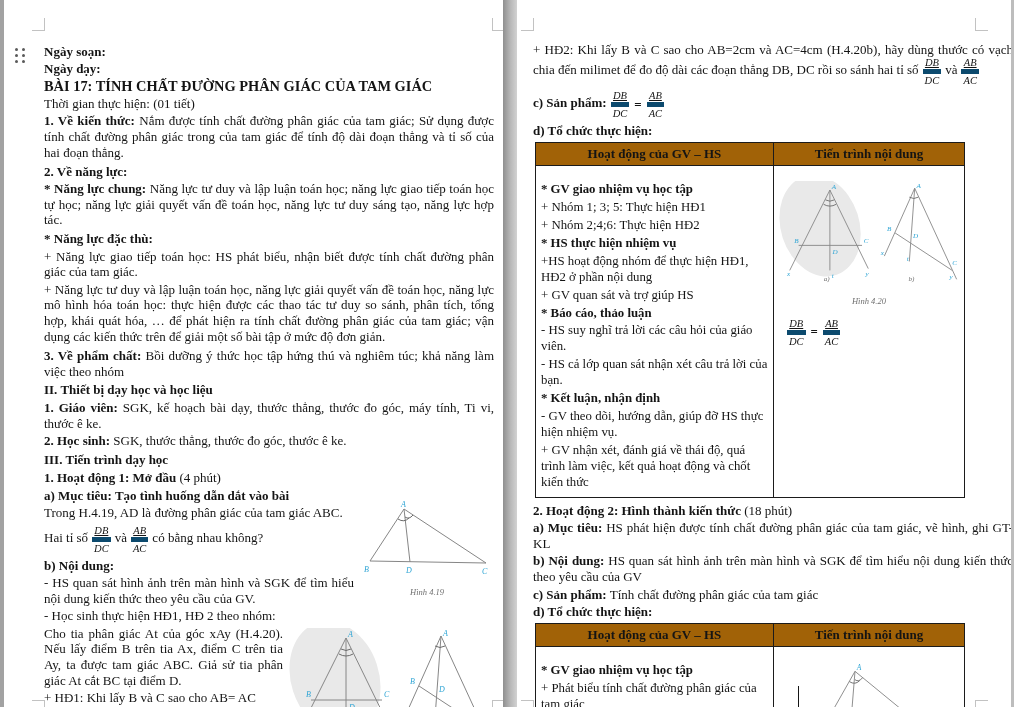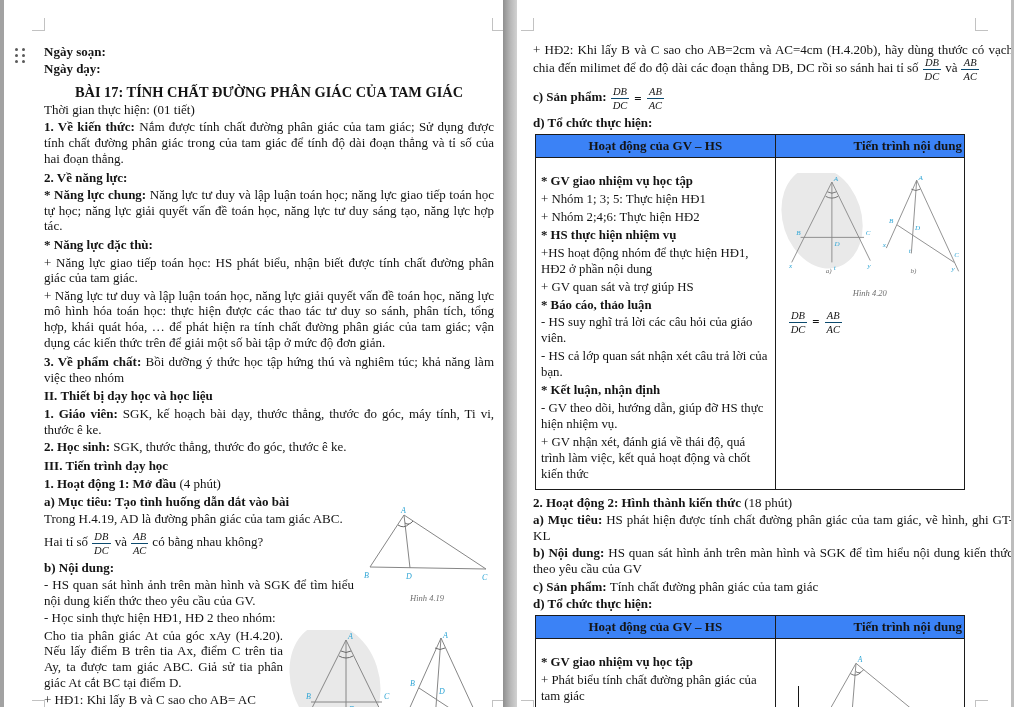--- a/index.html
+++ b/index.html
@@ -23,47 +23,47 @@
   .cm.tr{border-left:1px solid #c2c2c2;border-bottom:1px solid #c2c2c2;}
   .cm.bl{border-right:1px solid #c2c2c2;border-top:1px solid #c2c2c2;}
   .cm.br{border-left:1px solid #c2c2c2;border-top:1px solid #c2c2c2;}
 
   .bodyL{padding:42px 13px 0 40px;color:#141414;font-size:13px;line-height:15.8px;}
   .bodyR{padding:40px 26px 0 16px;color:#141414;font-size:13px;line-height:15.9px;}
   p{margin:1.5px 0;}
   .b{font-weight:bold;}
   .center{text-align:left;}
   .just{text-align:justify;}
-  .title{text-align:center;font-size:14.4px;margin-top:8px;}
+  .title{text-align:left;font-size:14.4px;margin-top:2px;}
   .mt{margin-top:3px;}
 
   
   .frac{display:inline-block;vertical-align:middle;text-align:center;
         font-style:italic;font-size:10.5px;line-height:11px;margin:0 4px;}
-  .frac .num{display:block;border-bottom:1px solid #0c4a6e;padding:0 2px 1px;}
+  .frac .num{display:block;border-bottom:5px solid #0c4a6e;padding:0 2px 1px;text-decoration:underline;}
   .frac .den{display:block;padding:1px 2px 0;}
   .eqs{display:inline-block;vertical-align:middle;margin:0 1px;font-weight:bold;}
   .frline{margin:4px 0;}
 
   
   .fig419{float:right;width:134px;margin:-6px 0 0 6px;text-align:center;}
   .fig420{float:right;width:205px;margin:2px 0 0 6px;text-align:center;}
   .cap{font-style:italic;font-size:8.5px;color:#6f6f6f;margin-top:6px;}
   .clear{clear:both;}
   svg text{font-family:"Liberation Serif",serif;font-style:italic;font-size:8px;fill:#2fa5d5;}
   svg text.sub{fill:#6f6f6f;font-size:8px;}
   svg line,svg path{stroke:#868686;stroke-width:1;fill:none;}
   svg path.ang{stroke:#6b6b6b;}
 
   
   table.hdtab{border-collapse:collapse;width:430px;margin:3px 0 5px 2px;table-layout:fixed;}
   table.hdtab th,table.hdtab td{border:1.4px solid #1b1b1b;vertical-align:top;}
-  table.hdtab th{background:#3b82f6;font-size:13px;padding:3px 2px;}
+  table.hdtab th{background:#a16207;font-size:13px;padding:3px 10px;}
   table.hdtab td{padding:15px 5px 4px;font-size:12.8px;}
-  .c1{width:56%;}.c2{width:44%;text-align:right;}
+  .c1{width:56%;}.c2{width:44%;}
   .ti{margin:1px 0 2px;text-align:left;}
   .eqrow{margin:8px 0 0 4px;text-align:left;}
   .figcell{text-align:center;}
   .gt-cont-line{position:absolute;left:281px;top:686px;width:1.4px;height:21px;background:#161616;}
 </style>
 </head>
 <body>
 
 <div class="canvas">
 

